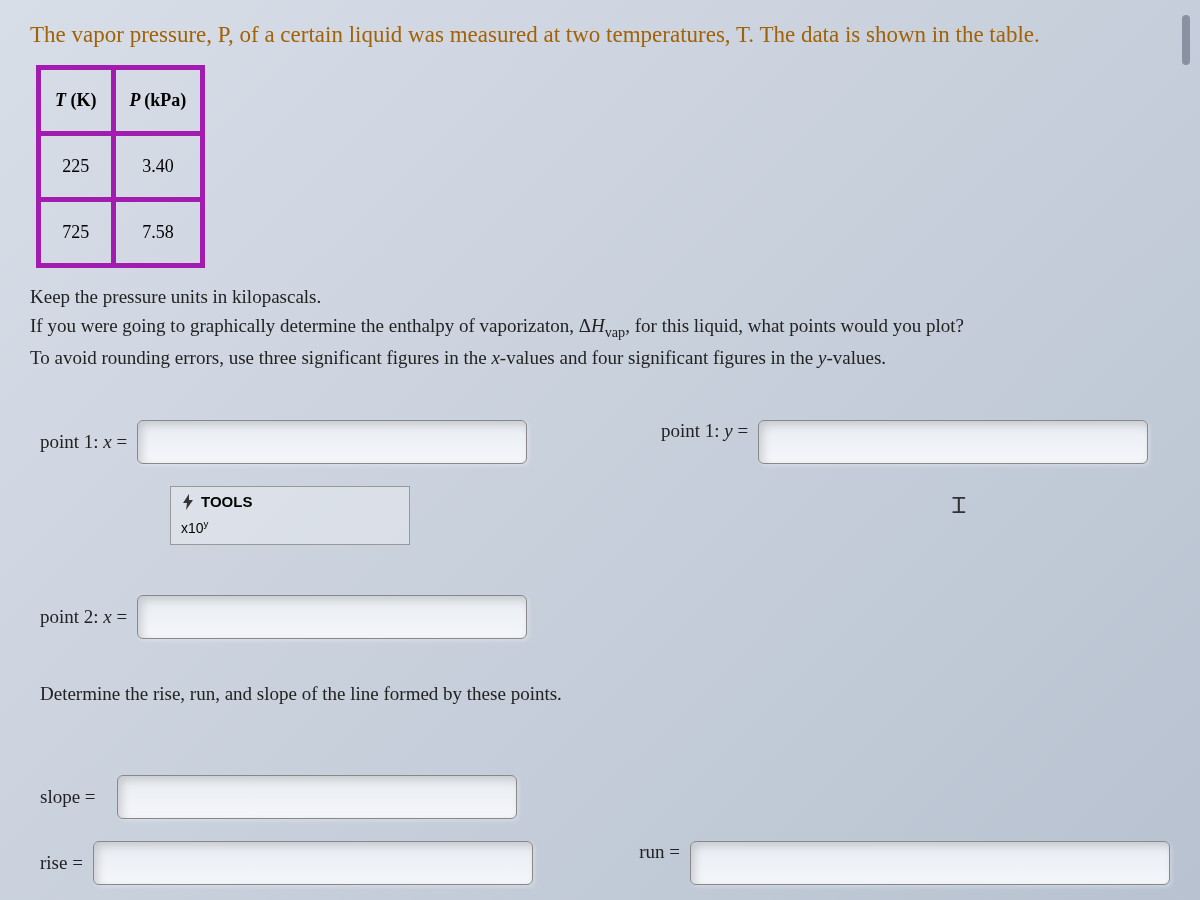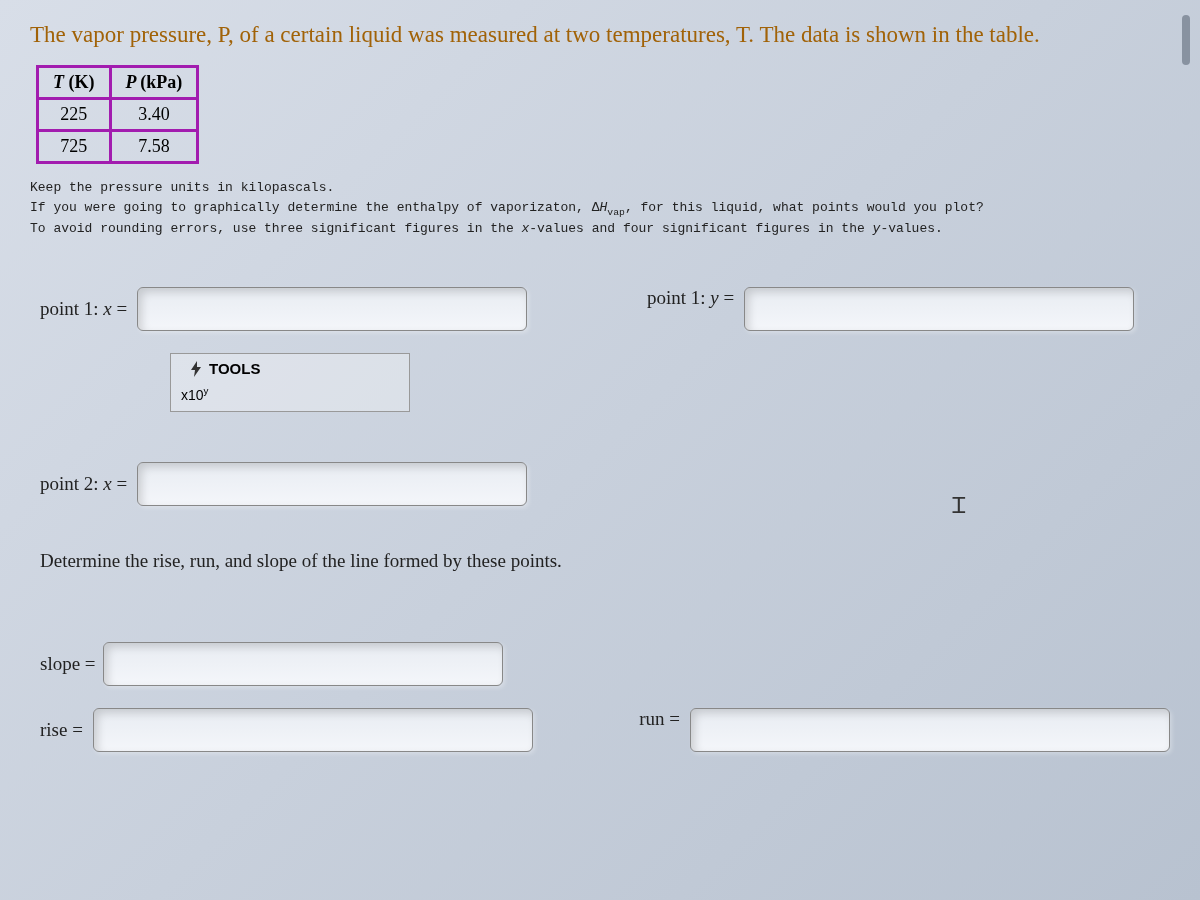--- a/index.html
+++ b/index.html
@@ -30,56 +30,55 @@
       font-size: 23px;
       color: #a16207;
       line-height: 1.5;
       margin-bottom: 12px;
     }
     .data-table {
       border-collapse: collapse;
       margin: 8px 0 14px 6px;
     }
     .data-table th, .data-table td {
-      border: 3px solid #a21caf;
-      padding: 4px 14px;
+      border: 5px solid #a21caf;
+      padding: 20px 14px;
       font-size: 18px;
       text-align: center;
       font-weight: normal;
     }
     .data-table th {
       font-style: italic;
       font-weight: bold;
     }
     .data-table th .unit {
       font-style: normal;
       font-weight: bold;
     }
     .instructions {
-      font-size: 13px;
+      font-size: 19px;
       color: #222;
       line-height: 1.55;
       margin-bottom: 48px;
-      font-family: Liberation Mono, monospace;
     }
     .italic {
       font-style: italic;
     }
     .sub {
       font-size: 0.75em;
       vertical-align: sub;
     }
     .inputs-section {
       margin-left: 10px;
     }
     .input-row {
       display: flex;
       align-items: center;
       margin-bottom: 22px;
-      gap: 7px;
+      gap: 21px;
     }
     .input-label {
       font-size: 19px;
       color: #222;
       white-space: nowrap;
     }
     .answer-input {
       height: 44px;
       border: 1px solid #888;
       border-radius: 6px;
@@ -111,21 +110,20 @@
       margin-bottom: 50px;
     }
     .tools-header {
       font-family: Arial, sans-serif;
       font-size: 15px;
       font-weight: bold;
       padding: 6px 10px;
       display: flex;
       align-items: center;
       gap: 6px;
-      margin-left: 8px;
     }
     .tools-body {
       padding: 2px 10px 8px 10px;
       font-family: Arial, sans-serif;
       font-size: 14px;
     }
     .tools-body .sup {
       font-size: 0.7em;
       vertical-align: super;
     }

